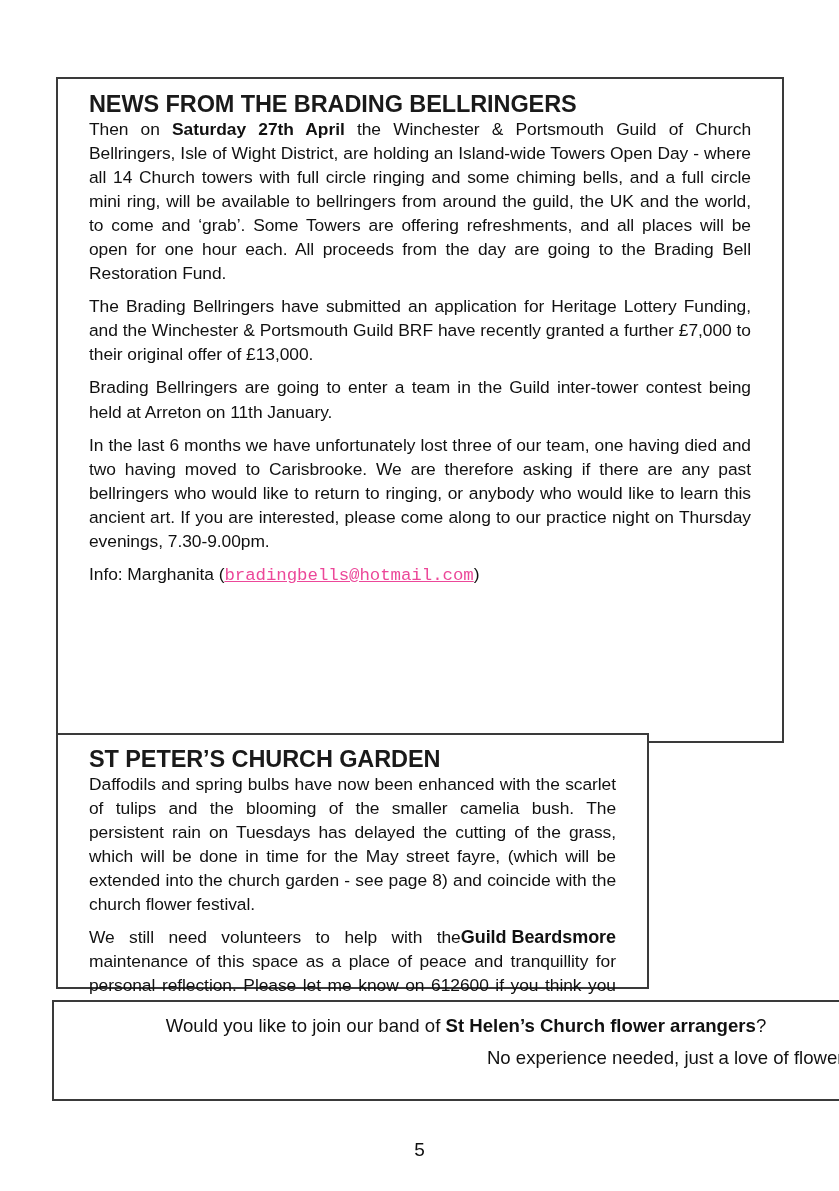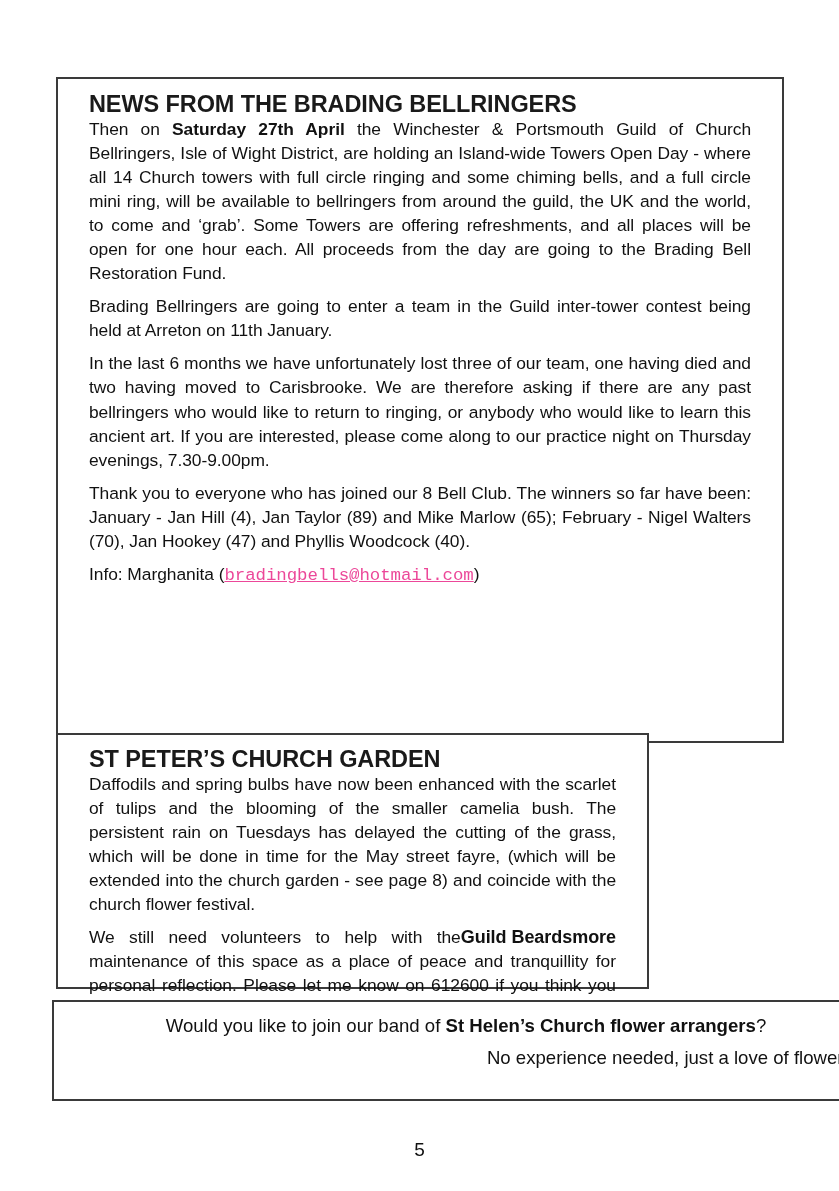--- a/index.html
+++ b/index.html
@@ -127,26 +127,26 @@
 
 <div class="page">
 
   <div class="panel" id="panel-bellringers">
     <div class="panel-inner">
       <h2 class="section-heading">NEWS FROM THE BRADING BELLRINGERS</h2>
 
 
       <p class="body-text"><span>Then on </span><b>Saturday 27th April</b><span> the Winchester &amp; Portsmouth Guild of Church Bellringers, Isle of Wight District, are holding an Island-wide Towers Open Day - where all 14 Church towers with full circle ringing and some chiming bells, and a full circle mini ring, will be available to bellringers from around the guild, the UK and the world, to come and ‘grab’. Some Towers are offering refreshments, and all places will be open for one hour each. All proceeds from the day are going to the Brading Bell Restoration Fund.</span></p>
 
+      <p class="body-text">The Brading Bellringers have submitted an application for Heritage Lottery Funding, and the Winchester &amp; Portsmouth Guild BRF have recently granted a further £7,000 to their original offer of £13,000.</p>
 
       <p class="body-text">Brading Bellringers are going to enter a team in the Guild inter-tower contest being held at Arreton on 11th January.</p>
 
       <p class="body-text">In the last 6 months we have unfortunately lost three of our team, one having died and two having moved to Carisbrooke. We are therefore asking if there are any past bellringers who would like to return to ringing, or anybody who would like to learn this ancient art. If you are interested, please come along to our practice night on Thursday evenings, 7.30-9.00pm.</p>
 
-      <p class="body-text">Thank you to everyone who has joined our 8 Bell Club. The winners so far have been: January - Jan Hill (4), Jan Taylor (89) and Mike Marlow (65); February - Nigel Walters (70), Jan Hookey (47) and Phyllis Woodcock (40).</p>
 
       <p class="body-text no-justify"><span>Info: Marghanita (</span><a class="email-link" href="#">bradingbells@hotmail.com</a><span>)</span></p>
     </div>
   </div>
 
   <div class="panel" id="panel-garden">
     <div class="panel-inner">
       <h2 class="section-heading">ST PETER’S CHURCH GARDEN</h2>
 
       <p class="body-text first-para">Daffodils and spring bulbs have now been enhanced with the scarlet of tulips and the blooming of the smaller camelia bush. The persistent rain on Tuesdays has delayed the cutting of the grass, which will be done in time for the May street fayre, (which will be extended into the church garden - see page 8) and coincide with the church flower festival.</p>

